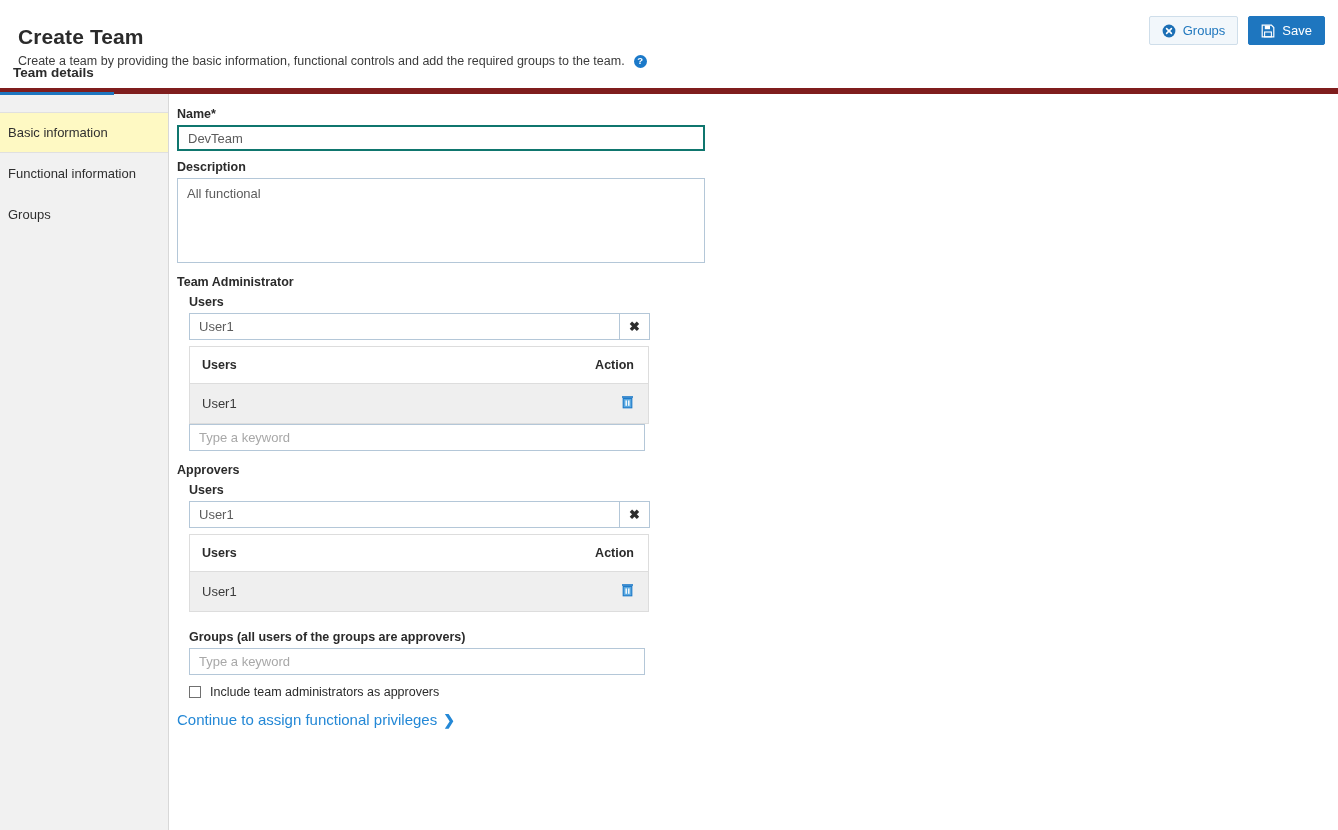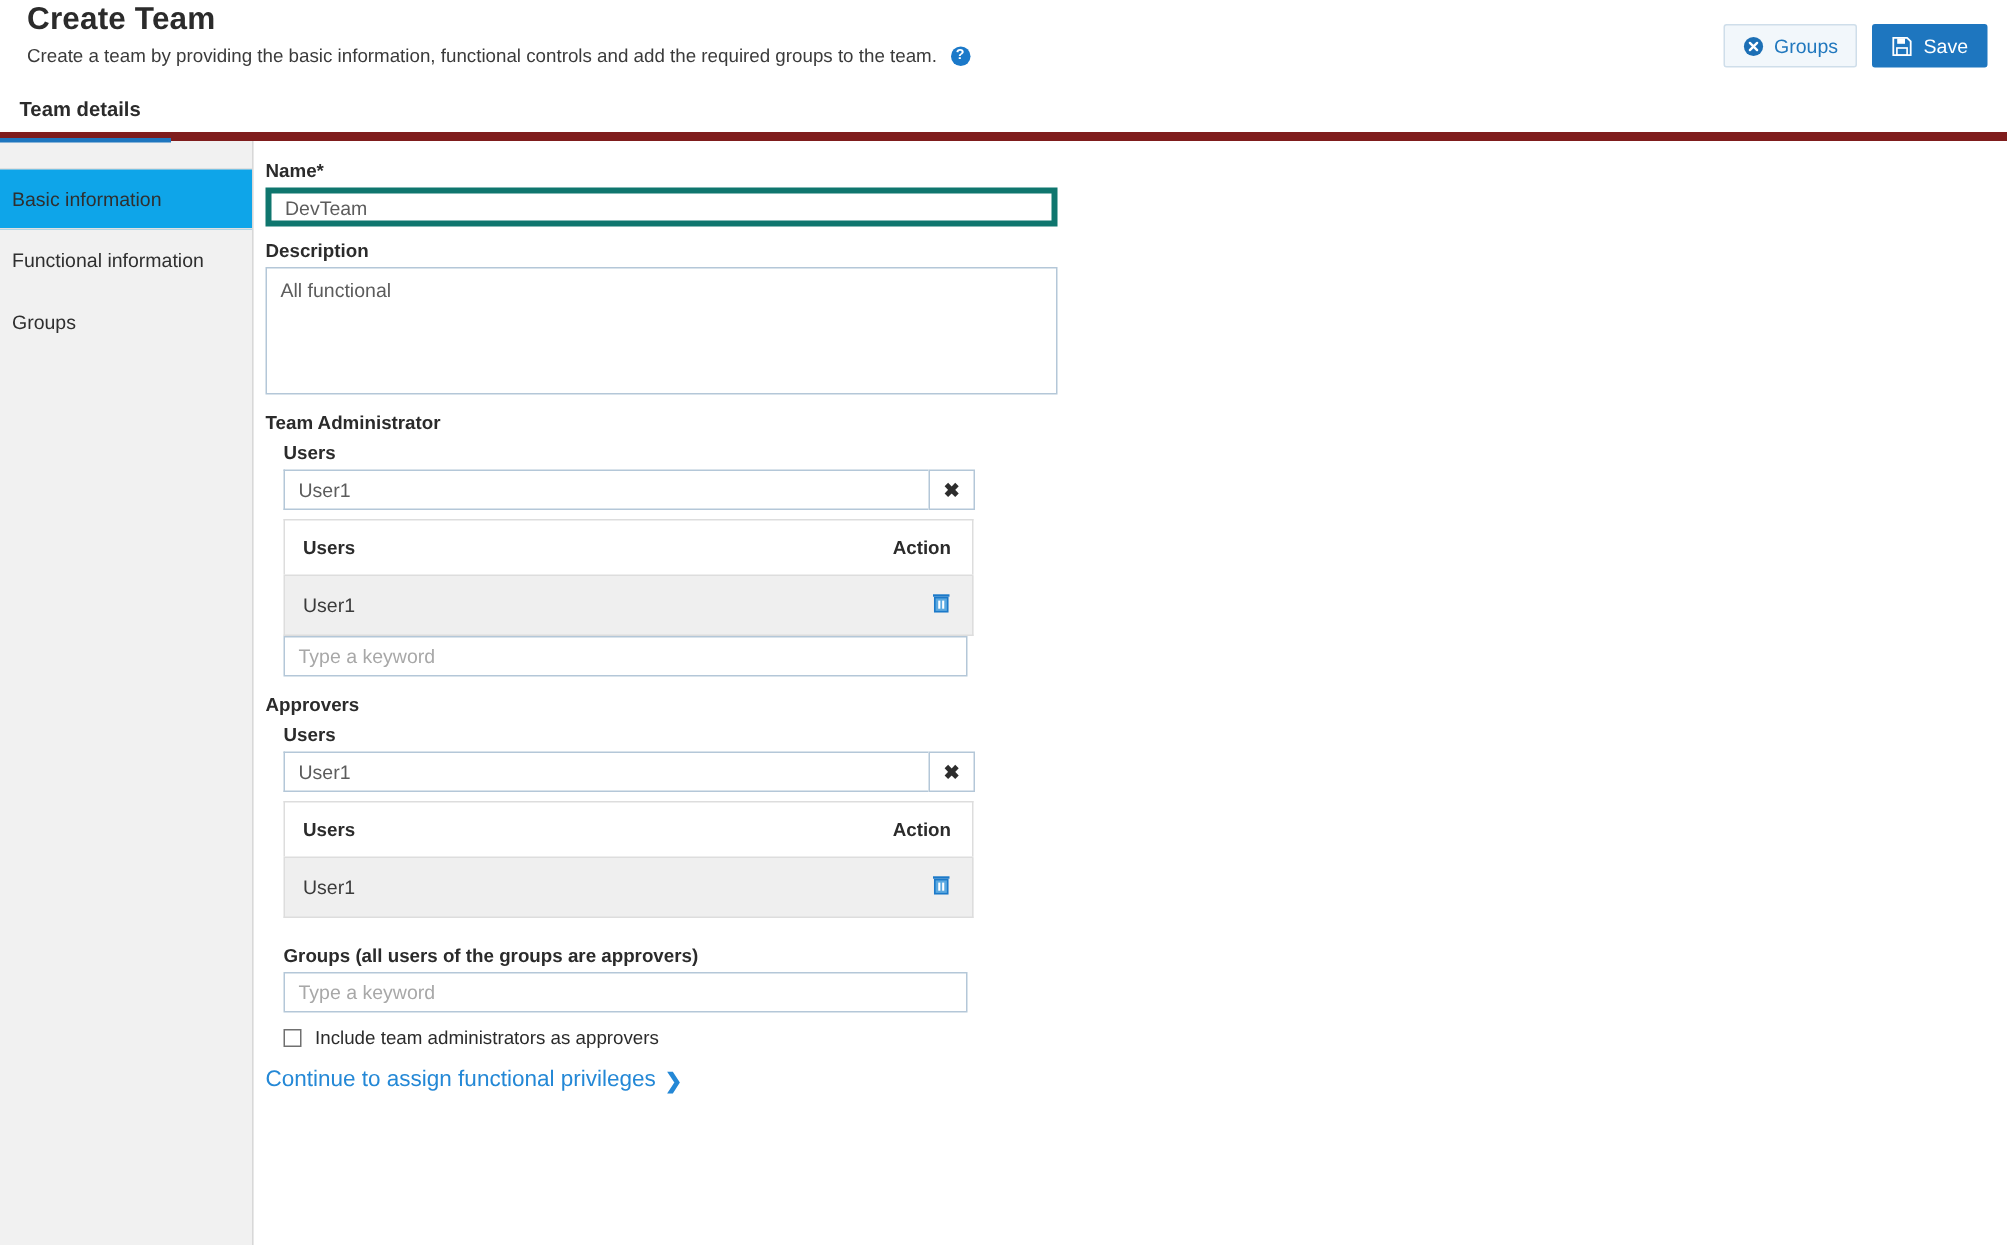--- a/index.html
+++ b/index.html
@@ -9,21 +9,21 @@
     background: #ffffff;
     font-family: "Liberation Sans", sans-serif;
     color: #333333;
     overflow: hidden;
   }
 
   
   .page-header {
     position: relative;
     height: 62px;
-    padding: 0 0 0 18px;
+    padding: 24px 0 0 18px;
   }
   .page-title {
     font-size: 21px;
     font-weight: bold;
     color: #2b2b2b;
     letter-spacing: .1px;
     line-height: 26px;
     margin: 0;
   }
   .page-subtitle-row {
@@ -123,21 +123,21 @@
   .side-item {
     height: 41px;
     display: flex;
     align-items: center;
     padding-left: 8px;
     font-size: 13px;
     color: #2f2f2f;
     cursor: pointer;
   }
   .side-item.active {
-    background: #0ea5e9;
+    background: #fef9c3;
     border-top: 1px solid #e0e0e0;
     border-bottom: 1px solid #e0e0e0;
   }
 
   .content {
     flex: 1;
     padding: 13px 0 0 8px;
     overflow: hidden;
   }
 
@@ -145,21 +145,21 @@
   .field-label {
     font-size: 12.5px;
     font-weight: bold;
     color: #2b2b2b;
     margin-bottom: 4px;
   }
   .text-input {
     display: flex;
     align-items: center;
     height: 26px;
-    border: 4px solid #0f766e;
+    border: 2px solid #0f766e;
     background: #ffffff;
     padding: 0 9px;
     font-size: 13px;
     color: #5c5c5c;
     cursor: text;
   }
   .text-area {
     border: 1px solid #b4c7d8;
     background: #ffffff;
     padding: 7px 9px;

